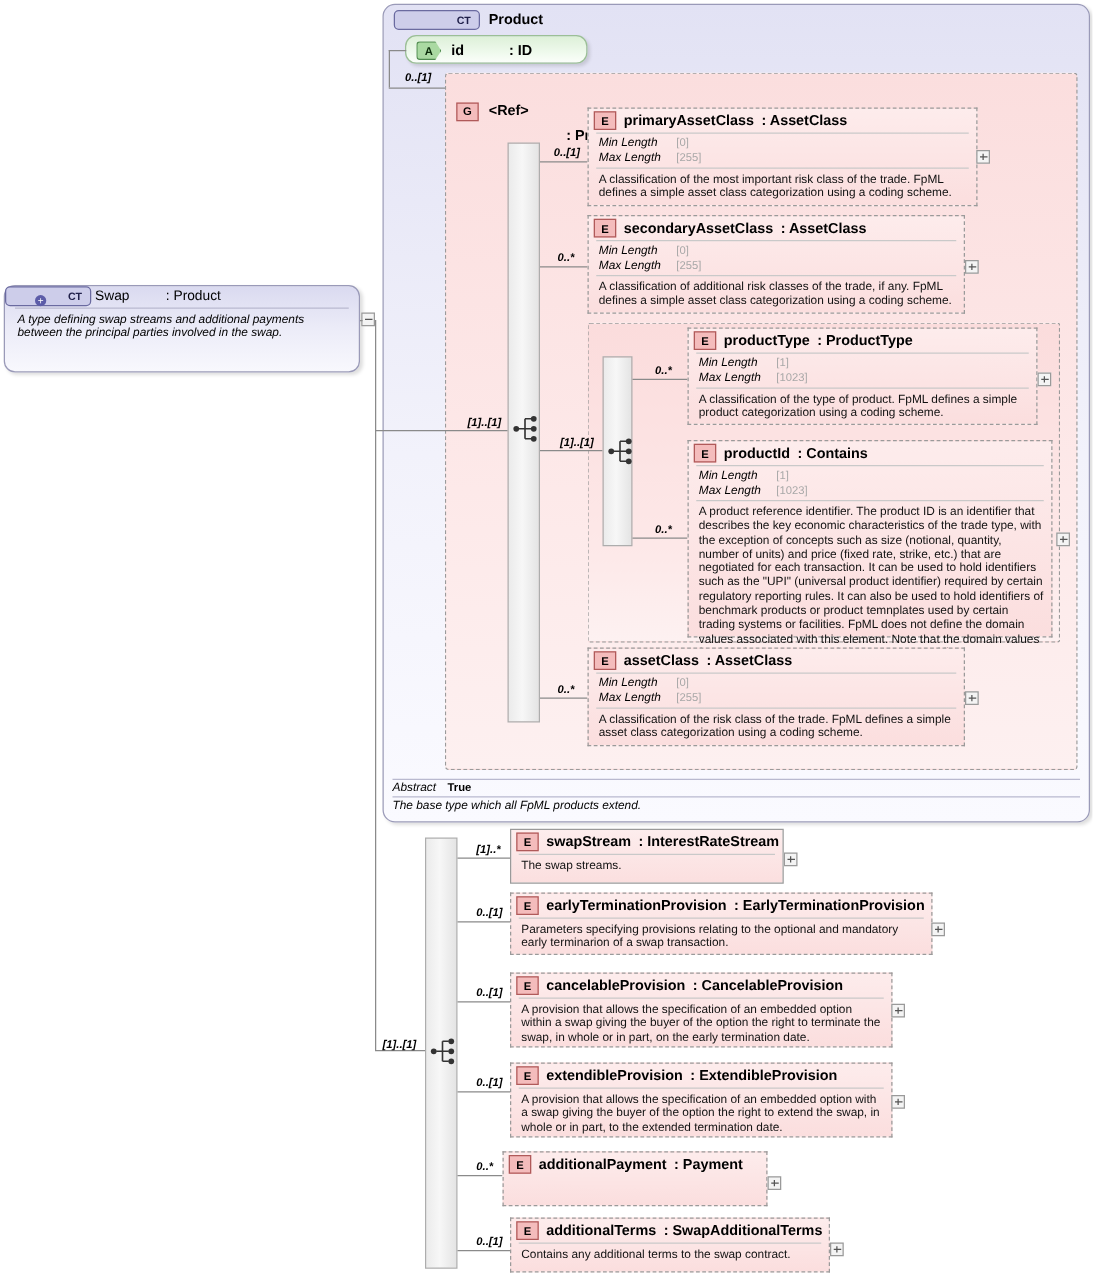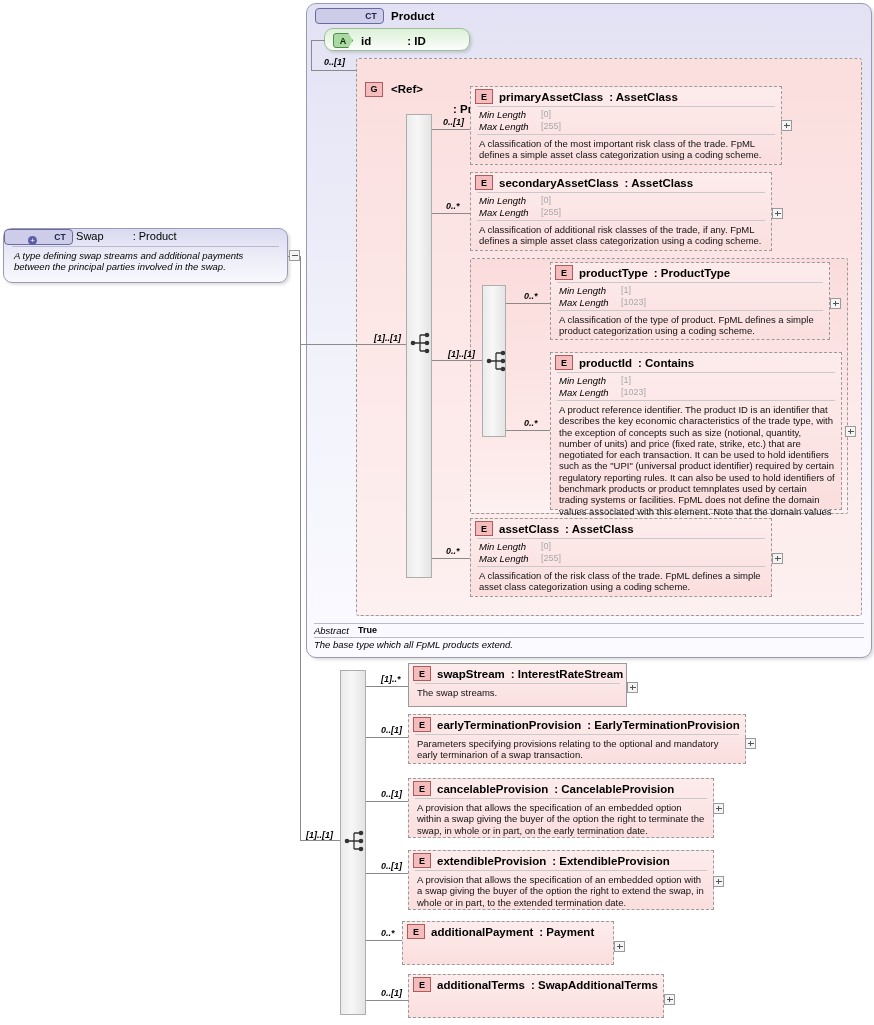--- a/index.html
+++ b/index.html
@@ -301,21 +301,21 @@
       </div>
     <div class="frow">
         <span class="fk">Max Length</span>
         <span class="fv">[255]</span>
       </div>
   </div>
   <div class="doc">A classification of the risk class of the trade. FpML defines a simple asset class categorization using a coding scheme.</div>
 </div>
 <div class="pm plus" style="left:772px;top:553px;"></div>
 
-<div class="swapbox shadow" style="left:3px;top:228px;width:285px;height:55px;">
+<div class="swapbox shadow" style="left:3px;top:228px;width:285px;height:70px;">
   <div class="cthdr">
     <span class="badge ct">CT</span>
     <span>Swap</span>
     <span style="margin-left:26px;">: Product</span>
   </div>
   <div class="ctdoc" style="margin-top:1px;">A type defining swap streams and additional payments between the principal parties involved in the swap.</div>
 </div>
 
 <div class="plusdot" style="position:absolute;left:27px;top:236px;">+</div>
 
@@ -396,14 +396,15 @@
 <div class="pm plus" style="left:614px;top:941px;"></div>
 
 <div class="ln lnh" style="left:366px;top:1000px;width:42px;"></div>
 <div class="card" style="left:381px;top:988px;">0..[1]</div>
 <div class="node el" style="left:408px;top:974px;width:256px;height:44px;">
   <div class="hdr">
     <span class="badge">E</span>
     <span>additionalTerms</span>
     <span>: SwapAdditionalTerms</span>
   </div>
+  <div class="doc">Contains any additional terms to the swap contract.</div>
 </div>
 <div class="pm plus" style="left:664px;top:994px;"></div>
 
 </body></html>

